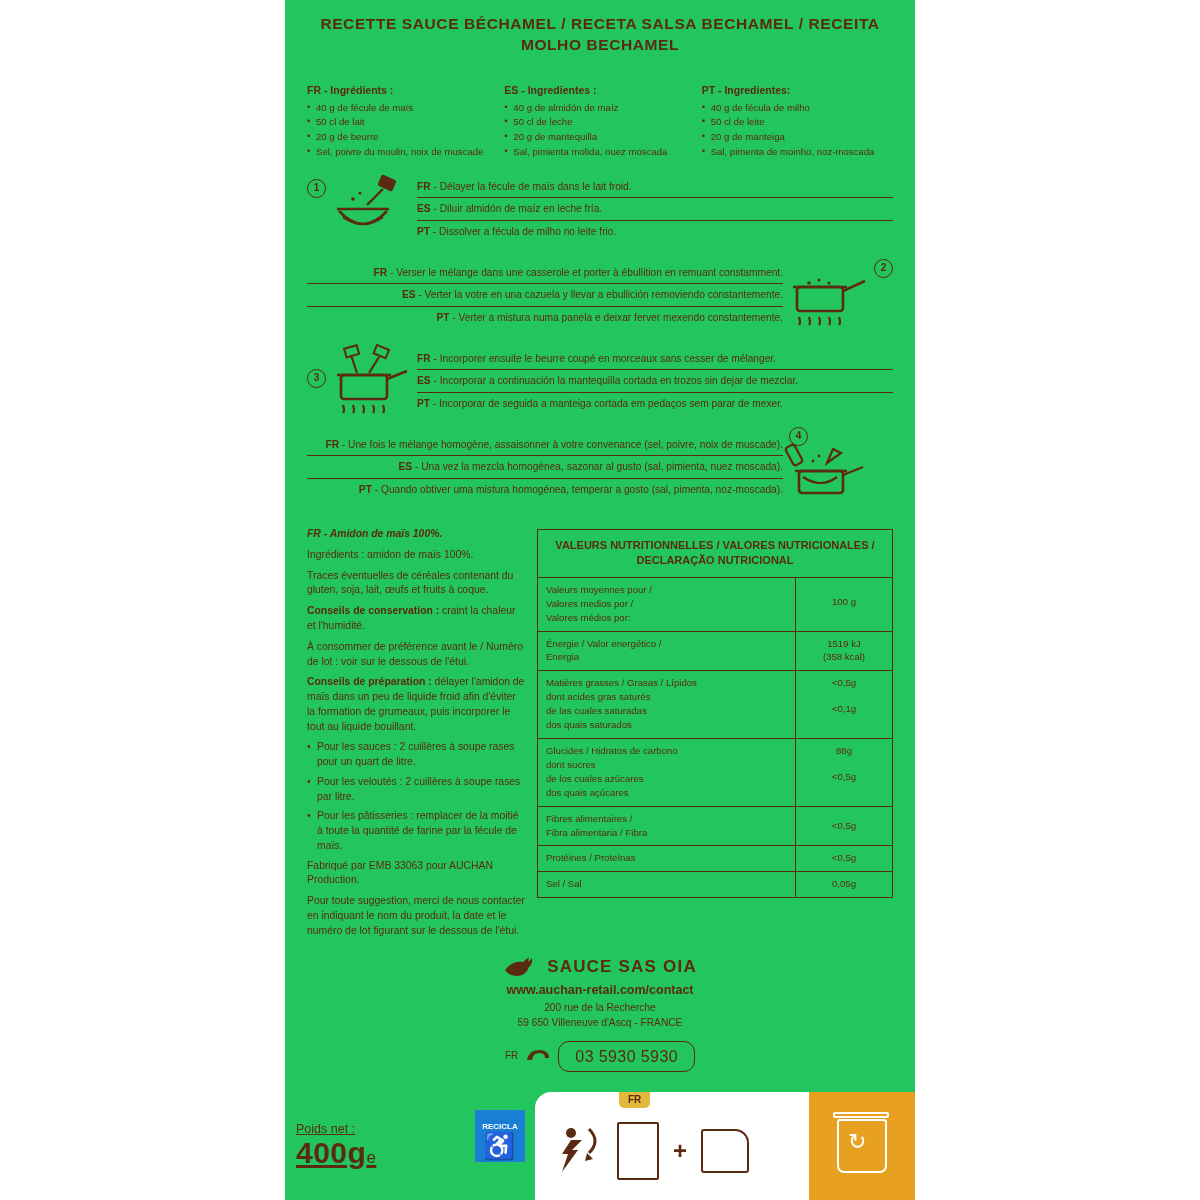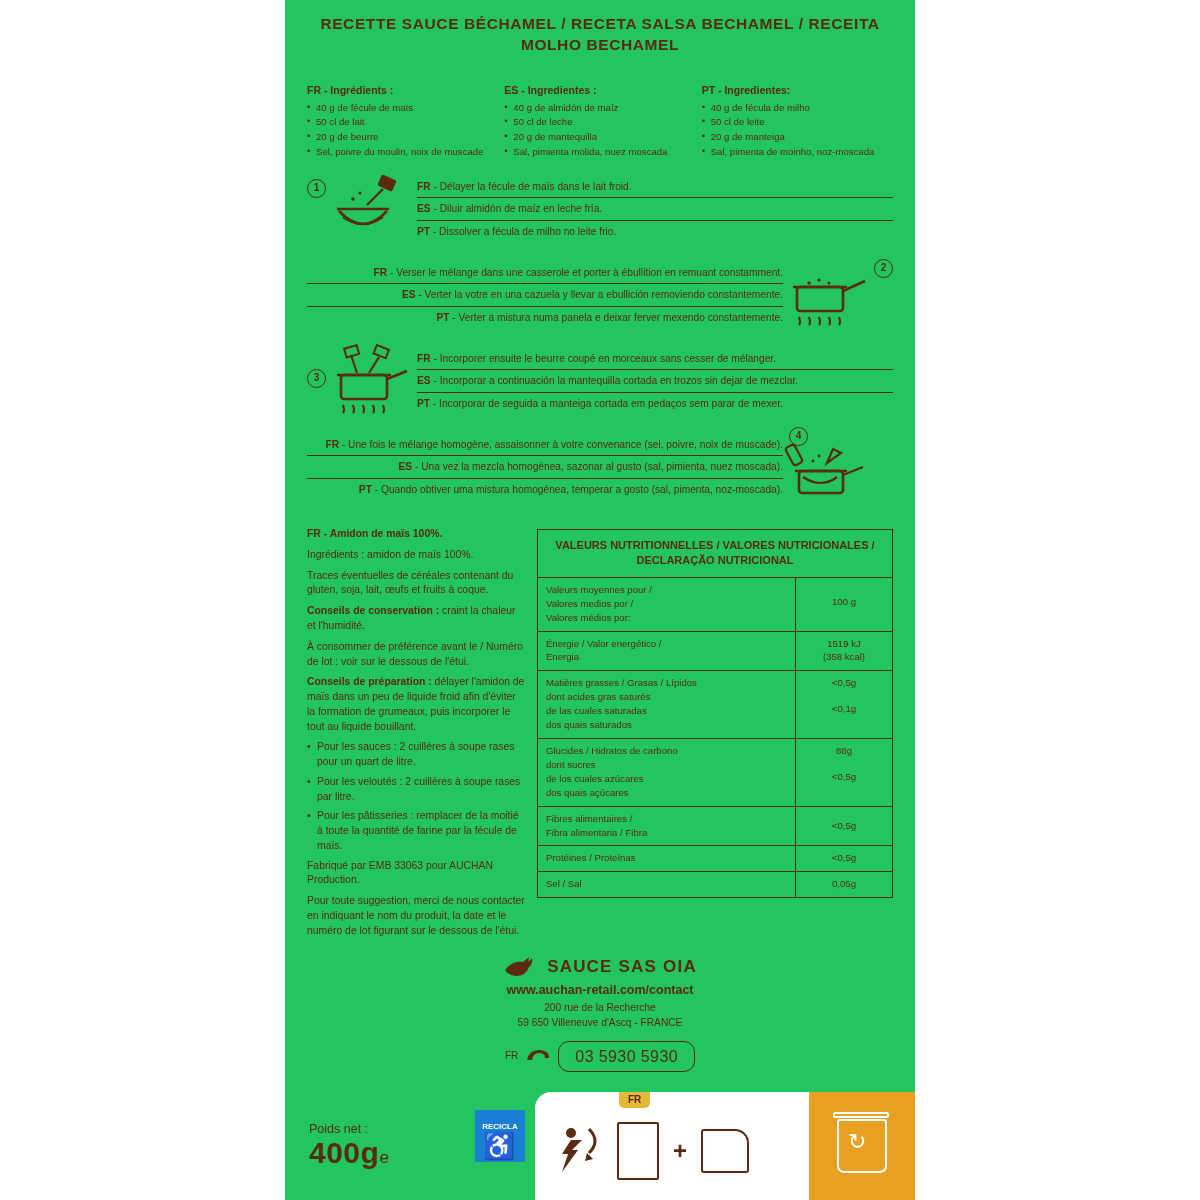--- a/index.html
+++ b/index.html
@@ -203,22 +203,23 @@
   
   .footer {
     position: absolute;
     left: 0;
     bottom: 0;
     width: 100%;
     height: 120px;
   }
   .net {
     position: absolute;
-    left: 24px;
+    left: 11px;
     bottom: 30px;
+    text-decoration: underline;
   }
   .net .lbl { font-size: 12.5px; }
   .net .val { font-size: 30px; font-weight: bold; letter-spacing: 0.5px; }
   .net .val .e { font-size: 17px; font-weight: normal; }
 
   .recicla {
     position: absolute;
     left: 190px;
     bottom: 38px;
     width: 50px;
@@ -430,21 +431,21 @@
       <div class="step-lines">
         <div class="step-line"><b>FR</b> - <span>Une fois le mélange homogène, assaisonner à votre convenance (sel, poivre, noix de muscade).</span></div>
         <div class="step-line"><b>ES</b> - <span>Una vez la mezcla homogénea, sazonar al gusto (sal, pimienta, nuez moscada).</span></div>
         <div class="step-line"><b>PT</b> - <span>Quando obtiver uma mistura homogénea, temperar a gosto (sal, pimenta, noz-moscada).</span></div>
       </div>
     </div>
   </div>
 
   <div class="lower">
     <div class="left-text">
-      <p style="font-weight:bold;">FR - Amidon de maïs 100%.</p>
+      <p style="font-weight:bold;font-style:italic;">FR - Amidon de maïs 100%.</p>
       <p>Ingrédients : amidon de maïs 100%.</p>
       <p>Traces éventuelles de céréales contenant du gluten, soja, lait, œufs et fruits à coque.</p>
       <p><b>Conseils de conservation :</b><span> craint la chaleur et l'humidité.</span></p>
       <p>À consommer de préférence avant le / Numéro de lot : voir sur le dessous de l'étui.</p>
       <p><b>Conseils de préparation :</b><span> délayer l'amidon de maïs dans un peu de liquide froid afin d'éviter la formation de grumeaux, puis incorporer le tout au liquide bouillant.</span></p>
       <ul class="bullets">
         <li>Pour les sauces : 2 cuillères à soupe rases pour un quart de litre.</li>
         <li>Pour les veloutés : 2 cuillères à soupe rases par litre.</li>
         <li>Pour les pâtisseries : remplacer de la moitié à toute la quantité de farine par la fécule de maïs.</li>
       </ul>

